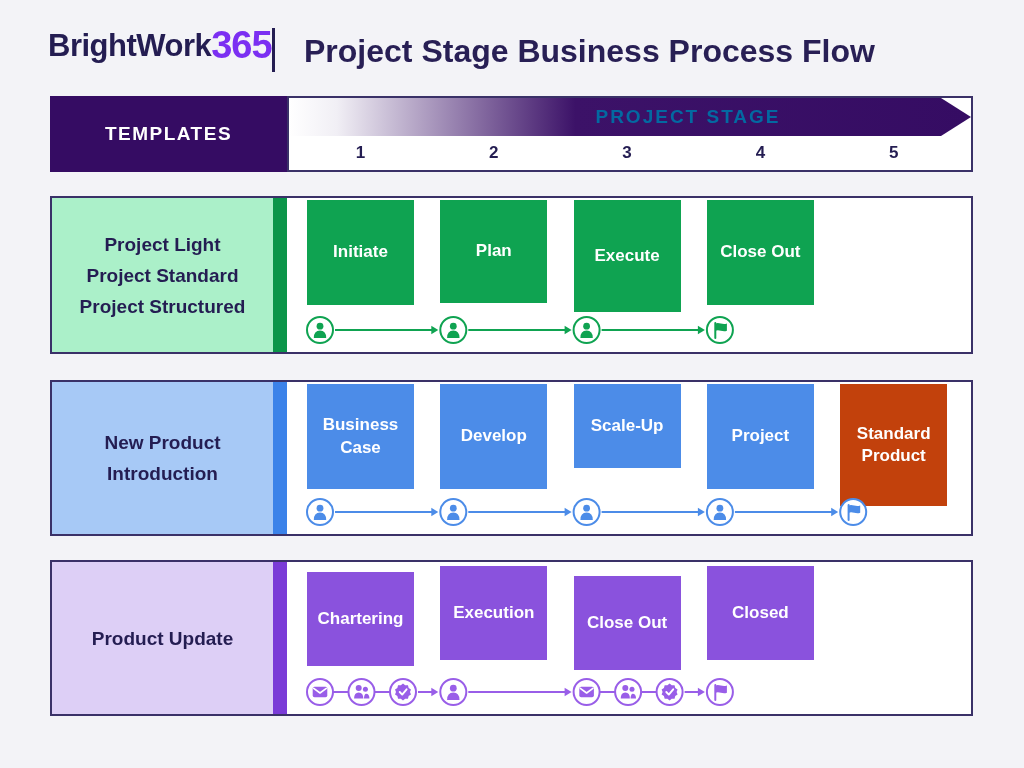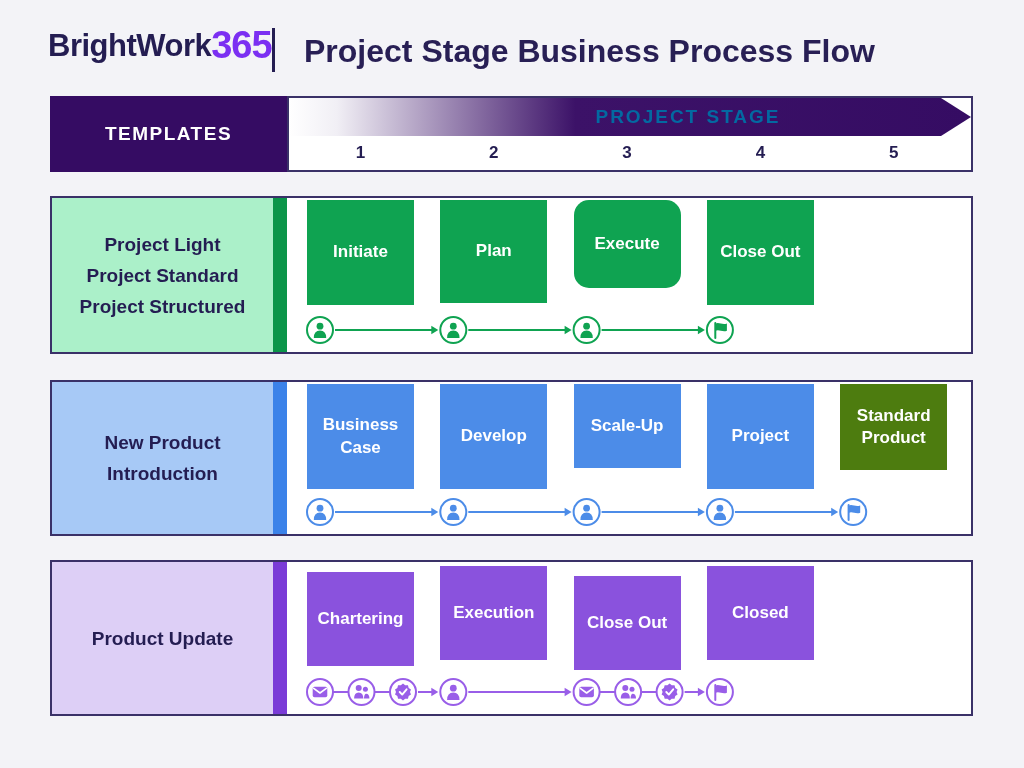--- a/index.html
+++ b/index.html
@@ -106,21 +106,21 @@
           <span>Project Standard</span>
           <span>Project Structured</span>
         </div>
         <div class="row-stripe" style="background: rgb(11, 149, 73);"></div>
         <div class="stage-box" style="left: 255px; top: 2px; height: 105px; background: rgb(15, 163, 81);">
           <span>Initiate</span>
         </div>
         <div class="stage-box" style="left: 388.3px; top: 2px; height: 103px; background: rgb(15, 163, 81);">
           <span>Plan</span>
         </div>
-        <div class="stage-box" style="left: 521.6px; top: 2px; height: 88px; background: rgb(15, 163, 81); border-radius: 15px;">
+        <div class="stage-box" style="left: 521.6px; top: 2px; height: 112px; background: rgb(15, 163, 81);">
           <span>Execute</span>
         </div>
         <div class="stage-box" style="left: 654.9px; top: 2px; height: 105px; background: rgb(15, 163, 81);">
           <span>Close Out</span>
         </div>
         <svg class="flow-svg" width="686" height="44" viewBox="0 0 686 44" style="top: 110px;">
           <line x1="48" y1="22" x2="145.3" y2="22" stroke="#0fa351" stroke-width="2"></line>
           <polygon points="151.3,22 144.3,17.8 144.3,26.2" fill="#0fa351"></polygon>
           <g>
             <circle cx="33" cy="22" r="13" fill="#fff" stroke="#0fa351" stroke-width="2"></circle>
@@ -159,21 +159,21 @@
         </div>
         <div class="stage-box" style="left: 388.3px; top: 2px; height: 105px; background: rgb(76, 140, 232);">
           <span>Develop</span>
         </div>
         <div class="stage-box" style="left: 521.6px; top: 2px; height: 84px; background: rgb(76, 140, 232);">
           <span>Scale-Up</span>
         </div>
         <div class="stage-box" style="left: 654.9px; top: 2px; height: 105px; background: rgb(76, 140, 232);">
           <span>Project</span>
         </div>
-        <div class="stage-box" style="left: 788.2px; top: 2px; height: 86px; background: #4d7c0f;">
+        <div class="stage-box" style="left: 788.2px; top: 2px; height: 122px; background: #c2410c;">
           <span>Standard Product</span>
         </div>
         <svg class="flow-svg" width="686" height="44" viewBox="0 0 686 44" style="top: 108px;">
           <line x1="48" y1="22" x2="145.3" y2="22" stroke="#4c8ce8" stroke-width="2"></line>
           <polygon points="151.3,22 144.3,17.8 144.3,26.2" fill="#4c8ce8"></polygon>
           <g>
             <circle cx="33" cy="22" r="13" fill="#fff" stroke="#4c8ce8" stroke-width="2"></circle>
             <circle cx="33" cy="18.2" r="3.4" fill="#4c8ce8"></circle>
             <path d="M26.8,30 Q26.8,22.5 33,22.5 Q39.2,22.5 39.2,30 Z" fill="#4c8ce8"></path>
           </g>

